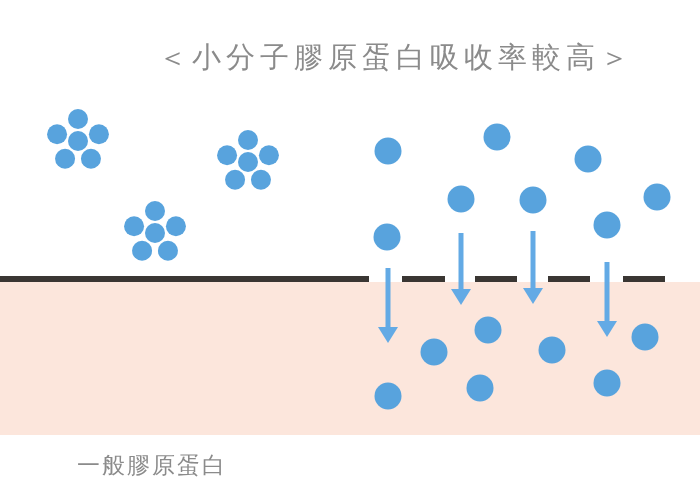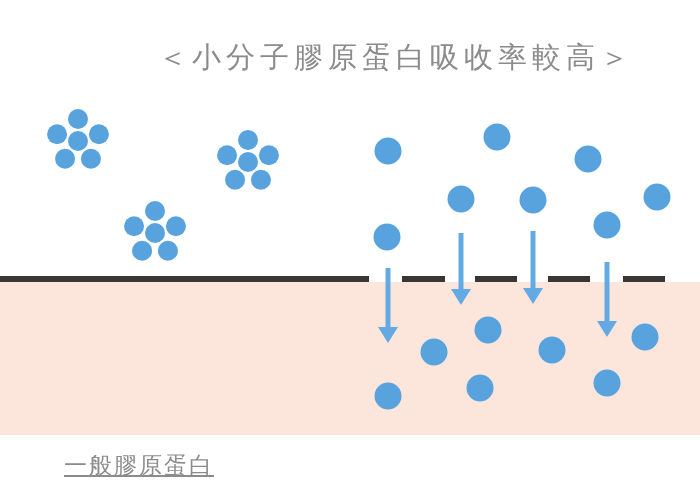--- a/index.html
+++ b/index.html
@@ -29,21 +29,21 @@
   }
   .caption {
     position: absolute;
     top: 450px;
     transform: translateX(-50%);
     font-size: 23px;
     letter-spacing: 2px;
     color: #8b8b8b;
     white-space: nowrap;
   }
-  .caption.left  { left: 139px; text-decoration: underline; }
+  .caption.left  { left: 152px; }
   .caption.right { left: 452px; }
 </style>
 </head>
 <body>
 
 <div class="stage">
   <svg class="diagram-canvas" viewBox="0 0 700 500">
       <rect x="0" y="282" width="700" height="153" fill="#fce6dc"></rect>
       <rect x="0" y="276" width="369" height="6" fill="#3a3633"></rect>
       <rect x="402" y="276" width="43" height="6" fill="#3a3633"></rect>

